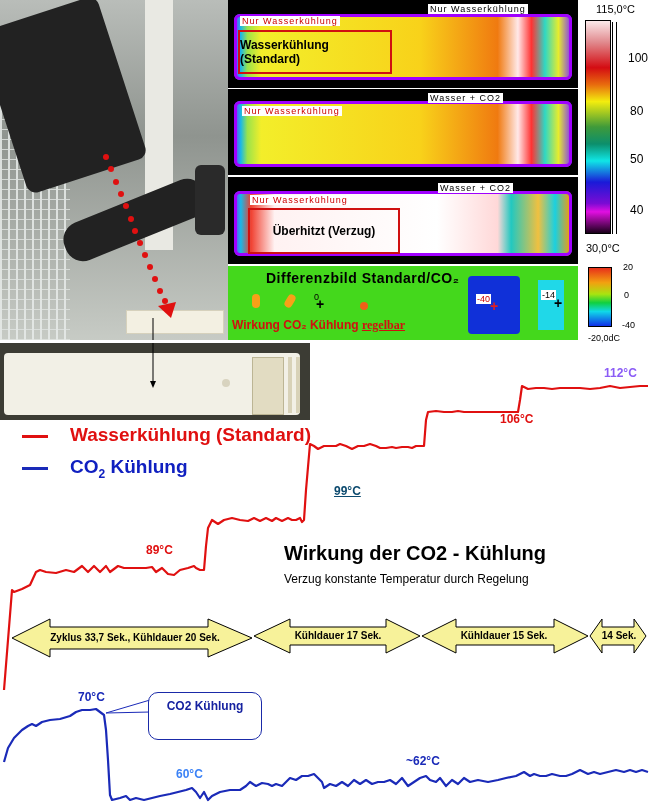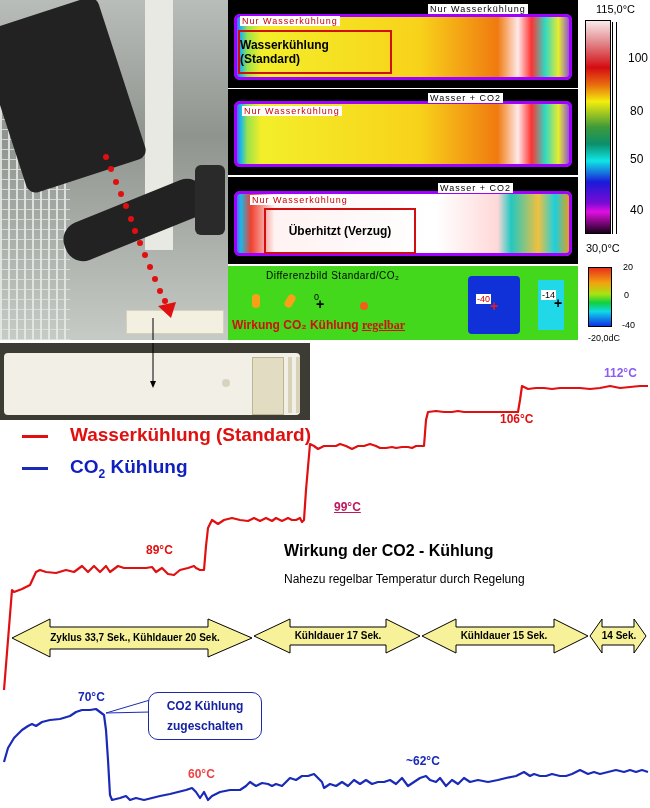--- a/index.html
+++ b/index.html
@@ -32,21 +32,21 @@
   #diff{left:228px;top:266px;width:350px;height:74px;background:#44d81c;overflow:hidden;}
   
   #partphoto{left:0;top:343px;width:310px;height:77px;background:#3c3c34;}
   #partphoto .body{position:absolute;left:4px;top:10px;width:296px;height:62px;background:#f2f0e6;border-radius:4px;}
   
   .legend-line{position:absolute;height:3px;width:26px;}
   .legend-text{position:absolute;font-weight:bold;font-size:19px;}
   .anno{position:absolute;font-weight:bold;font-size:12px;}
   svg{position:absolute;left:0;top:0;}
   .arrowtext{position:absolute;font-weight:bold;font-size:10px;color:#000;text-align:center;}
-  #title{left:284px;top:542px;font-weight:bold;font-size:16px;color:#000;}
+  #title{left:284px;top:542px;font-weight:bold;font-size:20px;color:#000;}
   #subtitle{left:284px;top:572px;font-size:12px;color:#000;}
   #callout{left:148px;top:692px;width:114px;height:48px;border:1.5px solid #1a2aa8;border-radius:10px;background:#fff;color:#1622a0;font-weight:bold;font-size:12px;text-align:center;line-height:20px;padding-top:3px;box-sizing:border-box;}
 </style>
 </head>
 <body>
 
 <div id="photo" class="abs">
   <div class="grid"></div>
   <div class="pole"></div>
   <div class="cam" style="left:0;top:10px;width:125px;height:170px;transform:rotate(-18deg);"></div>
@@ -84,30 +84,30 @@
 <div class="abs tpanel" style="top:89px;height:86px;">
   <div class="tbar" style="top:12px;"></div>
   <span class="tlabel-red" style="left:14px;top:17px;">Nur Wasserkühlung</span>
   <span class="tlabel-blk" style="left:200px;top:4px;">Wasser + CO2</span>
 </div>
 
 <div class="abs tpanel" style="top:177px;height:87px;">
   <div class="tbar hot" style="top:14px;"></div>
   <span class="tlabel-red" style="left:22px;top:18px;">Nur Wasserkühlung</span>
   <span class="tlabel-blk" style="left:210px;top:6px;">Wasser + CO2</span>
-  <div class="tbox" style="left:20px;top:31px;width:148px;height:42px;margin-left:16px;">Überhitzt (Verzug)</div>
+  <div class="tbox" style="left:20px;top:31px;width:148px;height:42px;">Überhitzt (Verzug)</div>
 </div>
 
 <div id="diff" class="abs">
   <div style="position:absolute;left:240px;top:10px;width:52px;height:58px;background:#1030d8;border-radius:4px;"></div>
   <div style="position:absolute;left:310px;top:14px;width:26px;height:50px;background:#20d8e8;"></div>
   <div style="position:absolute;left:24px;top:28px;width:8px;height:14px;background:#f8a018;border-radius:4px;"></div>
   <div style="position:absolute;left:58px;top:28px;width:8px;height:14px;background:#f8a018;border-radius:4px;transform:rotate(30deg);"></div>
   <div style="position:absolute;left:132px;top:36px;width:8px;height:8px;background:#f06018;border-radius:4px;"></div>
-  <div style="position:absolute;left:4px;top:4px;font-weight:normal;font-size:10px;color:#000;letter-spacing:.5px;padding-left:34px;">Differenzbild Standard/CO₂</div>
+  <div style="position:absolute;left:4px;top:4px;font-weight:bold;font-size:14px;color:#000;letter-spacing:.5px;padding-left:34px;">Differenzbild Standard/CO₂</div>
   <div style="position:absolute;left:4px;top:52px;font-weight:bold;font-size:12px;color:#d01010;">
     <span>Wirkung CO₂ Kühlung </span><span style="text-decoration:underline;font-family:Liberation Serif, serif;">regelbar</span>
   </div>
   <span style="position:absolute;left:86px;top:26px;font-size:9px;">0</span>
   <span style="position:absolute;left:88px;top:30px;font-size:14px;font-weight:bold;">+</span>
   <span style="position:absolute;left:248px;top:28px;font-size:9px;background:#fff;color:#c00;padding:0 1px;">-40</span>
   <span style="position:absolute;left:262px;top:32px;font-size:14px;font-weight:bold;color:#e02020;">+</span>
   <span style="position:absolute;left:313px;top:24px;font-size:9px;background:#fff;padding:0 1px;">-14</span>
   <span style="position:absolute;left:326px;top:29px;font-size:14px;font-weight:bold;">+</span>
 </div>
@@ -164,27 +164,26 @@
 <div class="arrowtext" style="left:596px;top:630px;width:46px;">14 Sek.</div>
 
 <div class="legend-line" style="left:22px;top:435px;background:#e01010;"></div>
 <div class="legend-text" style="left:70px;top:424px;color:#e01010;">Wasserkühlung (Standard)</div>
 <div class="legend-line" style="left:22px;top:467px;background:#1a2ab8;"></div>
 <div class="legend-text" style="left:70px;top:456px;color:#1020c0;">
   <span>CO</span><sub style="font-size:12px;">2</sub><span> Kühlung</span>
 </div>
 
 <div class="anno" style="left:146px;top:543px;color:#e01010;">89°C</div>
-<div class="anno" style="left:334px;top:500px;color:#be185d;text-decoration:underline;">99°C</div>
+<div class="anno" style="left:334px;top:484px;color:#0c4a6e;text-decoration:underline;">99°C</div>
 <div class="anno" style="left:500px;top:412px;color:#e01010;">106°C</div>
 <div class="anno" style="left:604px;top:366px;color:#8b5cf6;">112°C</div>
 
 <div class="anno" style="left:78px;top:690px;color:#1a2ab8;">70°C</div>
-<div class="anno" style="left:188px;top:767px;color:#ef4444;">60°C</div>
+<div class="anno" style="left:176px;top:767px;color:#3b82f6;">60°C</div>
 <div class="anno" style="left:406px;top:754px;color:#1a2ab8;">~62°C</div>
 
 <div id="callout" class="abs">
   <div>CO2 Kühlung</div>
-  <div>zugeschalten</div>
 </div>
 
 <div id="title" class="abs">Wirkung der CO2 - Kühlung</div>
-<div id="subtitle" class="abs">Nahezu regelbar Temperatur durch Regelung</div>
+<div id="subtitle" class="abs">Verzug konstante Temperatur durch Regelung</div>
 
 </body></html>

